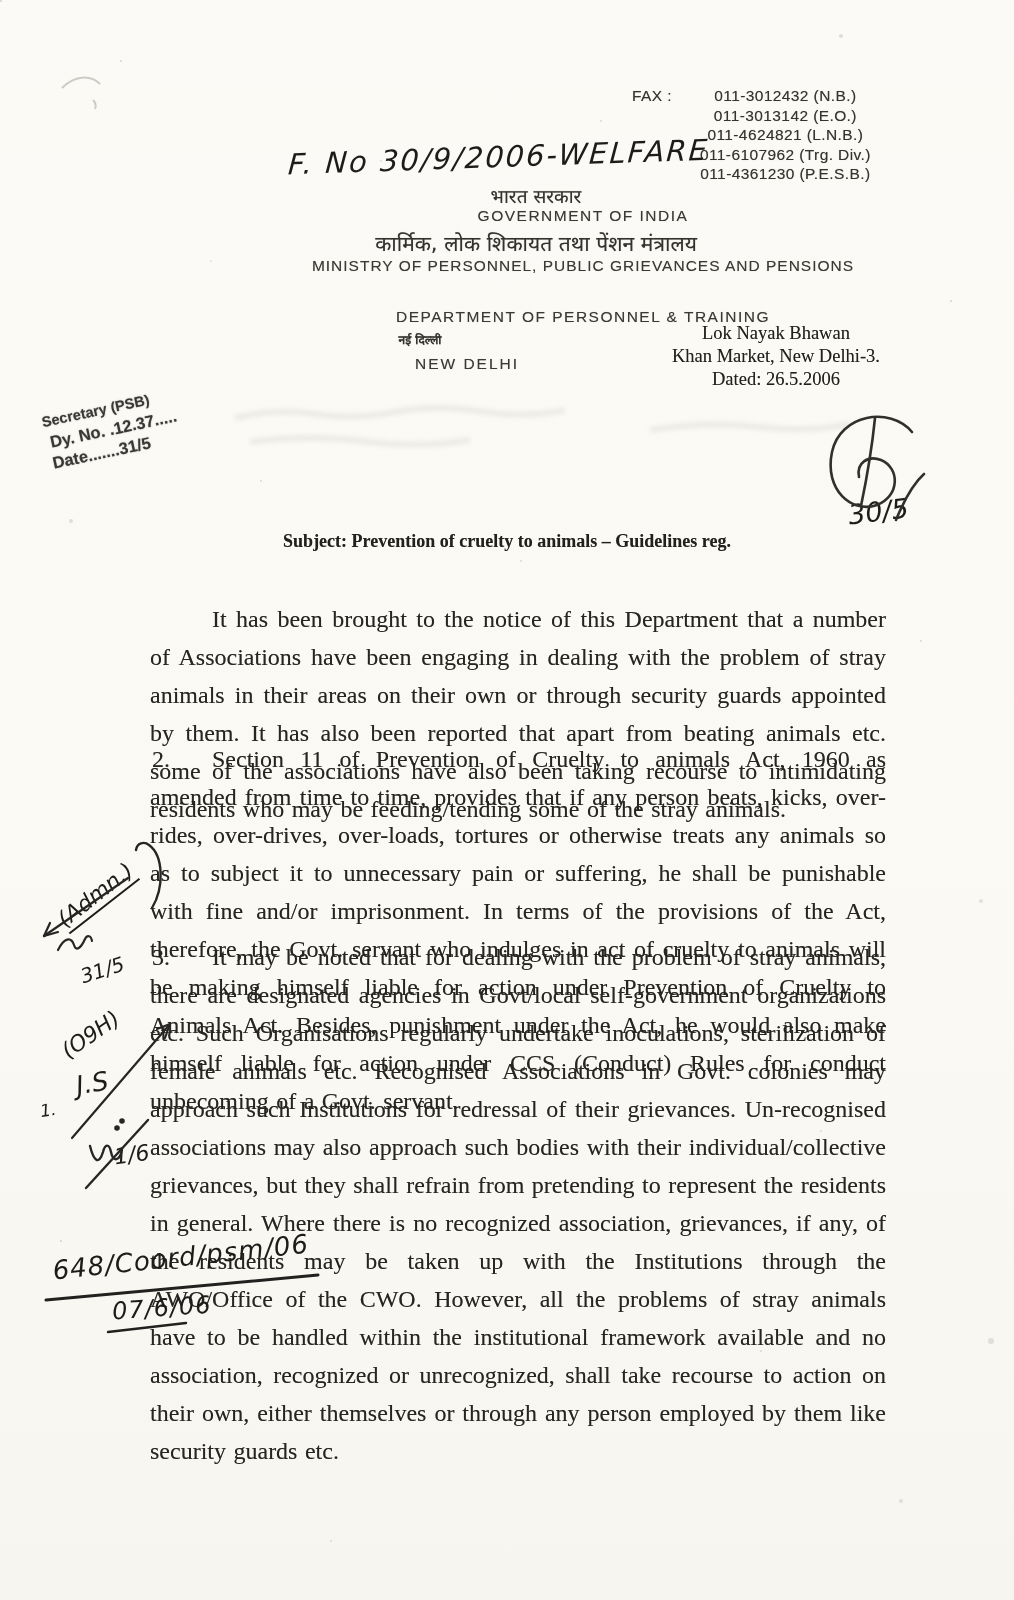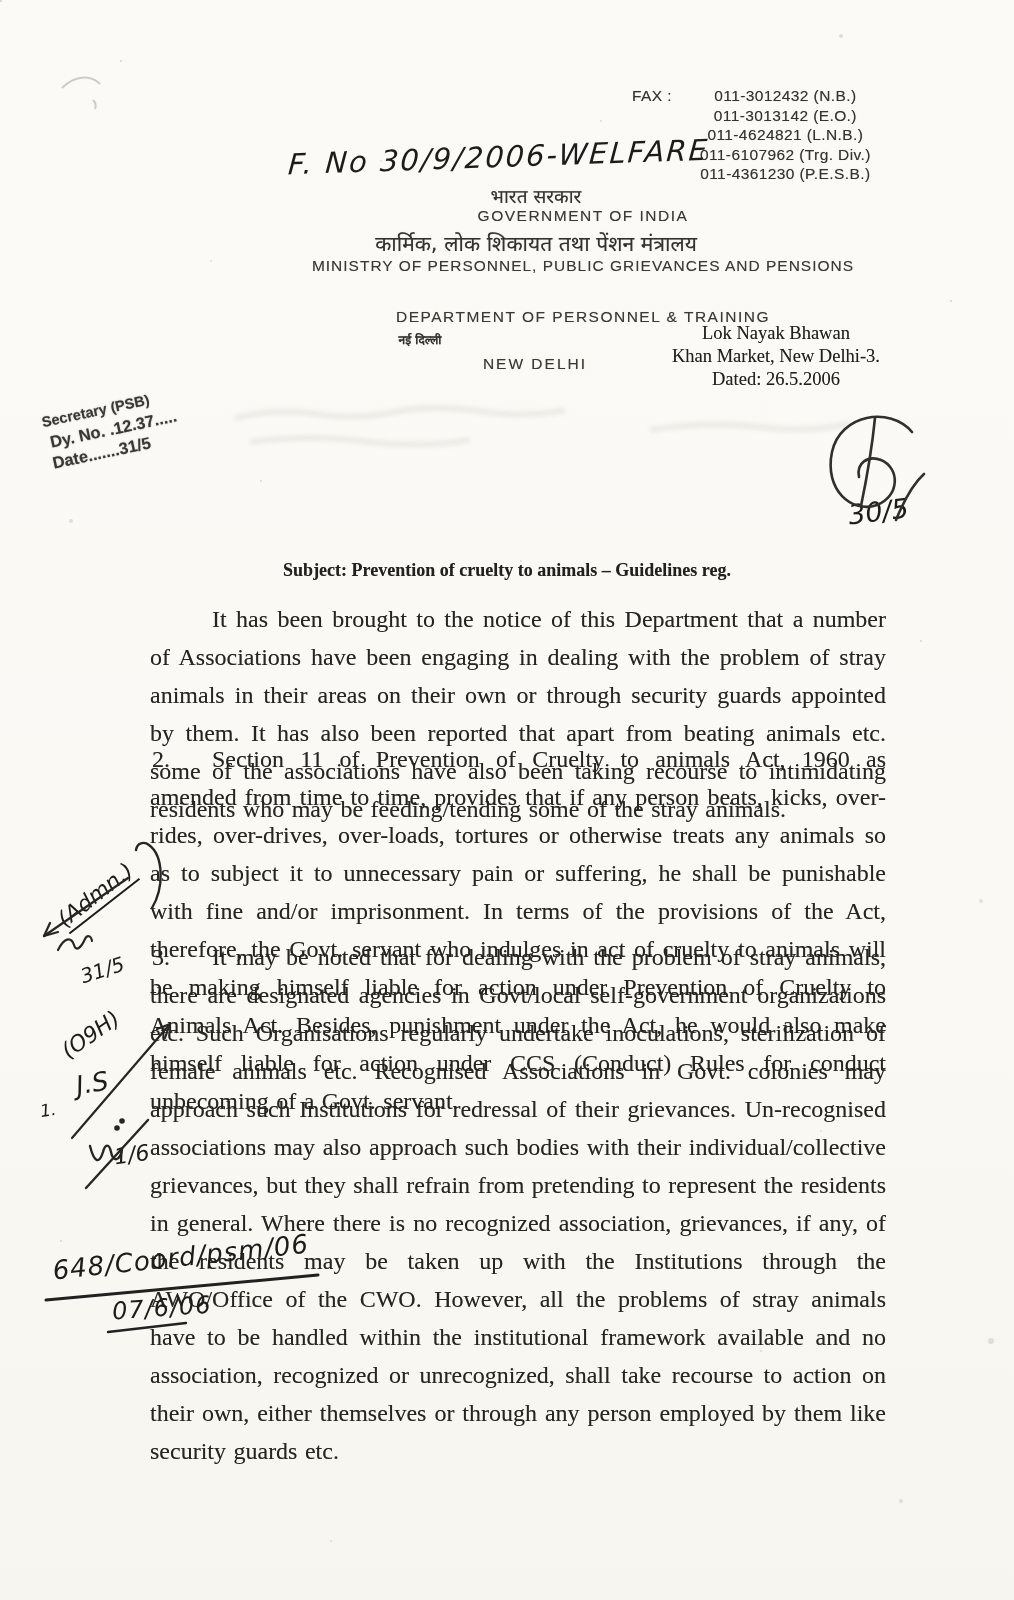--- a/index.html
+++ b/index.html
@@ -31,41 +31,41 @@
   .eng   { font-family:"Liberation Sans", sans-serif; color:#3a3933;padding-left:47px; }
   .lh1 { top:183px; font-size:19px; }
   .lh2 { top:207px; font-size:15.5px; letter-spacing:1.5px; }
   .lh3 { top:229px; font-size:21px; }
   .lh4 { top:257px; font-size:15.5px; letter-spacing:1px; }
   .lh5 { top:282px; font-size:20px; }
   .lh6 { top:308px; font-size:15.5px; letter-spacing:1.5px; }
   .city { left:300px; width:240px; text-align:center; white-space:nowrap;
           text-shadow:0 0 .7px rgba(40,40,40,.4); }
   .lh7 { top:331px; font-size:12px;font-weight:bold; }
-  .lh8 { top:355px; font-size:15.5px; letter-spacing:2px;text-align:right; }
+  .lh8 { top:355px; font-size:15.5px; letter-spacing:2px; }
 
   
   .addr { right:134px; top:322px; text-align:center; font-size:18.5px; line-height:23px;
           color:#21201d; text-shadow:0 0 .6px rgba(30,30,30,.35); }
 
   
   .stamp { left:45px; top:398px; transform:rotate(-12deg);
            font-family:"Liberation Sans", sans-serif; font-weight:bold;
            color:rgba(35,34,32,.82); text-shadow:0 0 1.2px rgba(30,30,30,.5);
            line-height:21px; white-space:nowrap; }
   .stamp .s1 { font-size:14.5px; }
   .stamp .s2 { font-size:16.5px; margin-left:4px; }
   .stamp .s3 { font-size:16.5px; margin-left:2px; }
 
   
   .memo-title { top:443px; left:0; width:1014px; text-align:center;
                 font-size:19.5px; font-weight:bold; letter-spacing:.8px;
                 text-decoration:underline; text-underline-offset:3px;
                 color:#22211e; text-shadow:0 0 .7px rgba(20,20,20,.4); }
-  .subject { top:560px; left:0; width:1014px; text-align:center;
+  .subject { top:531px; left:0; width:1014px; text-align:center;
              font-size:18px; font-weight:bold; color:#22211e;
              text-shadow:0 0 .6px rgba(20,20,20,.35); }
 
   
   .para { left:150px; width:736px; text-align:justify; text-indent:62px;
           font-size:24px; line-height:38px; word-spacing:1.5px;
           color:#262522; text-shadow:0 0 .6px rgba(30,30,30,.35);margin-top:10px; }
   .p1 { top:590px; } .p2 { top:730px; } .p3 { top:928px; }
   .pnum { position:absolute; left:2px; top:0; text-indent:0; }
 

